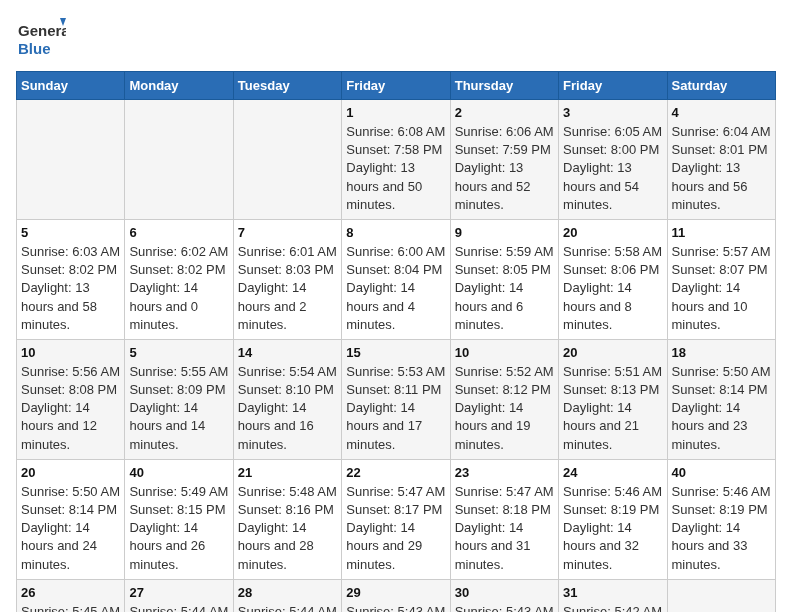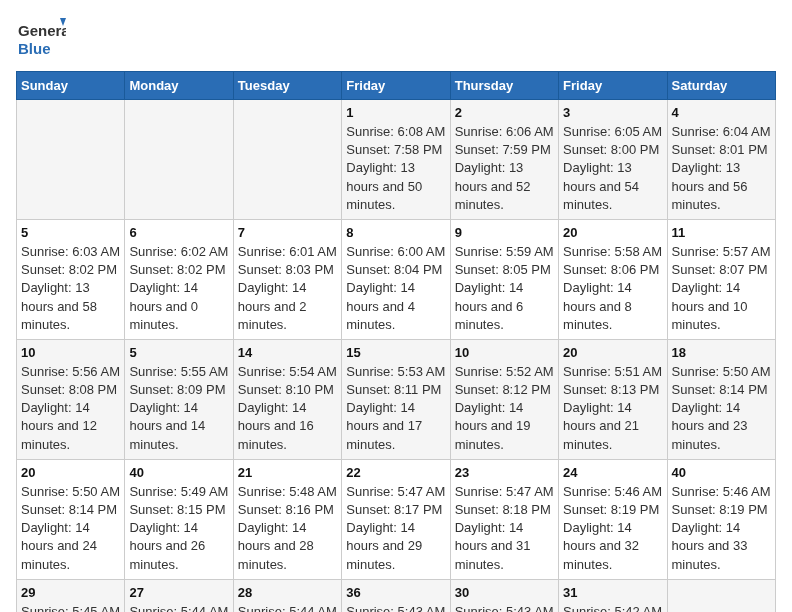--- a/index.html
+++ b/index.html
@@ -211,33 +211,33 @@
           <span class="day-num">24</span>
           <div class="cell-content">Sunrise: 5:46 AM<br>Sunset: 8:19 PM<br>Daylight: 14 hours and 32 minutes.</div>
         </td>
         <td>
           <span class="day-num">40</span>
           <div class="cell-content">Sunrise: 5:46 AM<br>Sunset: 8:19 PM<br>Daylight: 14 hours and 33 minutes.</div>
         </td>
       </tr>
       <tr>
         <td>
-          <span class="day-num">29</span>
+          <span class="day-num">26</span>
           <div class="cell-content">Sunrise: 5:45 AM<br>Sunset: 8:20 PM<br>Daylight: 14 hours and 35 minutes.</div>
         </td>
         <td>
           <span class="day-num">27</span>
           <div class="cell-content">Sunrise: 5:44 AM<br>Sunset: 8:21 PM<br>Daylight: 14 hours and 36 minutes.</div>
         </td>
         <td>
           <span class="day-num">28</span>
           <div class="cell-content">Sunrise: 5:44 AM<br>Sunset: 8:22 PM<br>Daylight: 14 hours and 37 minutes.</div>
         </td>
         <td>
-          <span class="day-num">36</span>
+          <span class="day-num">29</span>
           <div class="cell-content">Sunrise: 5:43 AM<br>Sunset: 8:23 PM<br>Daylight: 14 hours and 39 minutes.</div>
         </td>
         <td>
           <span class="day-num">30</span>
           <div class="cell-content">Sunrise: 5:43 AM<br>Sunset: 8:23 PM<br>Daylight: 14 hours and 40 minutes.</div>
         </td>
         <td>
           <span class="day-num">31</span>
           <div class="cell-content">Sunrise: 5:42 AM<br>Sunset: 8:24 PM<br>Daylight: 14 hours and 41 minutes.</div>
         </td>

